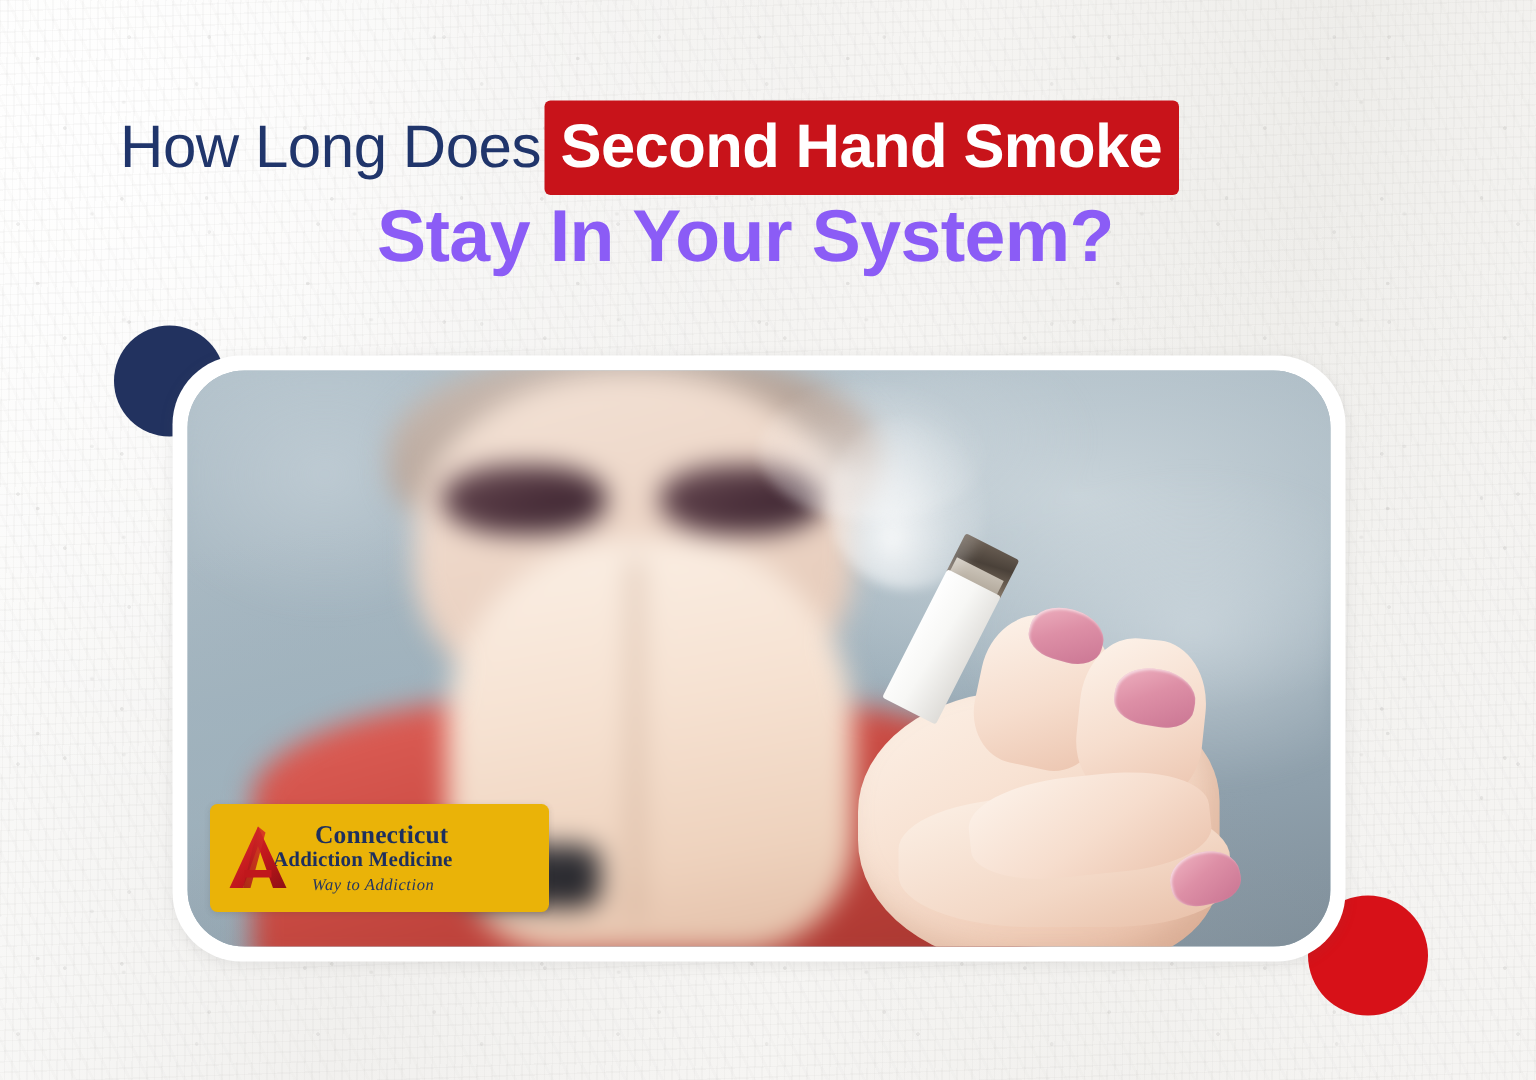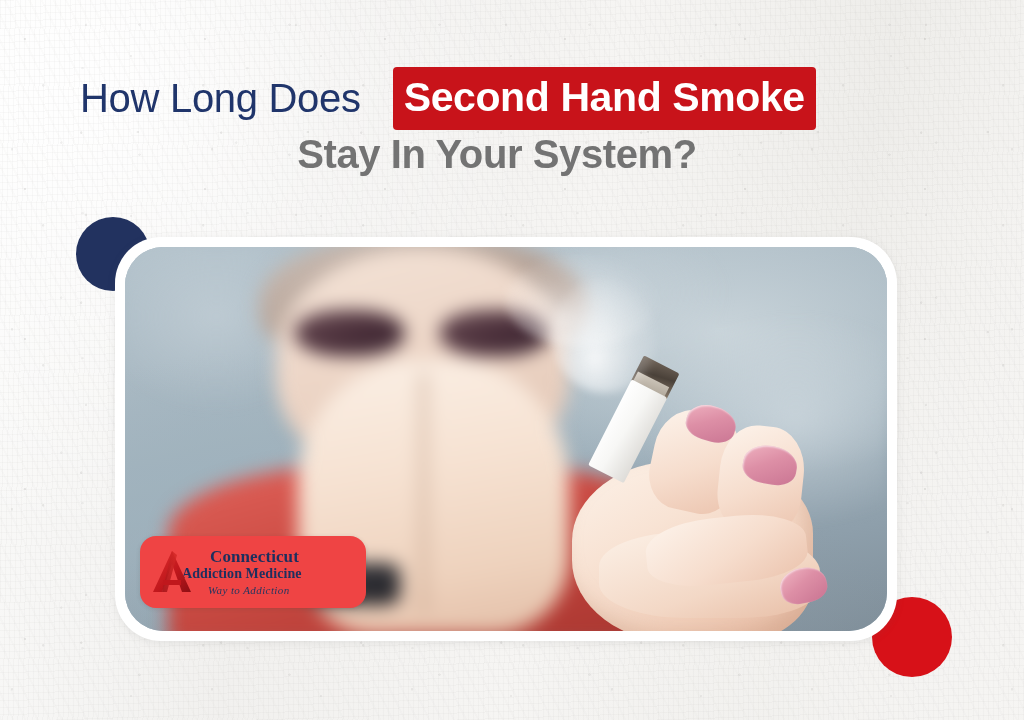--- a/index.html
+++ b/index.html
@@ -80,52 +80,51 @@
     top: 70px;
     width: 1024px;
     z-index: 6;
   }
   .heading-line-1 {
     display: flex;
     align-items: center;
     justify-content: flex-start;
     padding-left: 80px;
     height: 56px;
-    gap: 20px;
   }
   .head-plain {
     font-size: 40px;
     font-weight: 400;
     letter-spacing: -0.3px;
     color: #20356b;
     line-height: 1;
     white-space: nowrap;
   }
   .head-highlight {
     background: #c8131a;
     color: #ffffff;
     font-size: 41px;
     font-weight: 700;
     letter-spacing: -0.4px;
     line-height: 1;
     padding: 10px 11px 12px 11px;
     border-radius: 4px;
     white-space: nowrap;
-    margin-left: 12px;
+    margin-left: 2px;
   }
   .heading-line-2 {
     text-align: center;
     margin-top: 6px;
     padding-right: 30px;
   }
   .head-bold {
-    font-size: 40px;
+    font-size: 49px;
     font-weight: 700;
     letter-spacing: -0.4px;
-    color: #737373;
+    color: #8b5cf6;
     line-height: 1.1;
     white-space: nowrap;
   }
 
   
   .circle-navy {
     position: absolute;
     left: 76px;
     top: 217px;
     width: 74px;
@@ -368,22 +367,22 @@
     opacity: 0.7;
   }
 
   
   .logo-badge {
     position: absolute;
     left: 140px;
     top: 536px;
     width: 226px;
     height: 72px;
-    background: #ef4444;
-    border-radius: 16px;
+    background: #eab308;
+    border-radius: 5px;
     z-index: 7;
     display: flex;
     align-items: center;
     padding: 0 8px 0 10px;
     box-sizing: border-box;
     box-shadow: 0 1px 4px rgba(60,60,60,0.16);
   }
   .logo-mark {
     position: relative;
     width: 44px;

